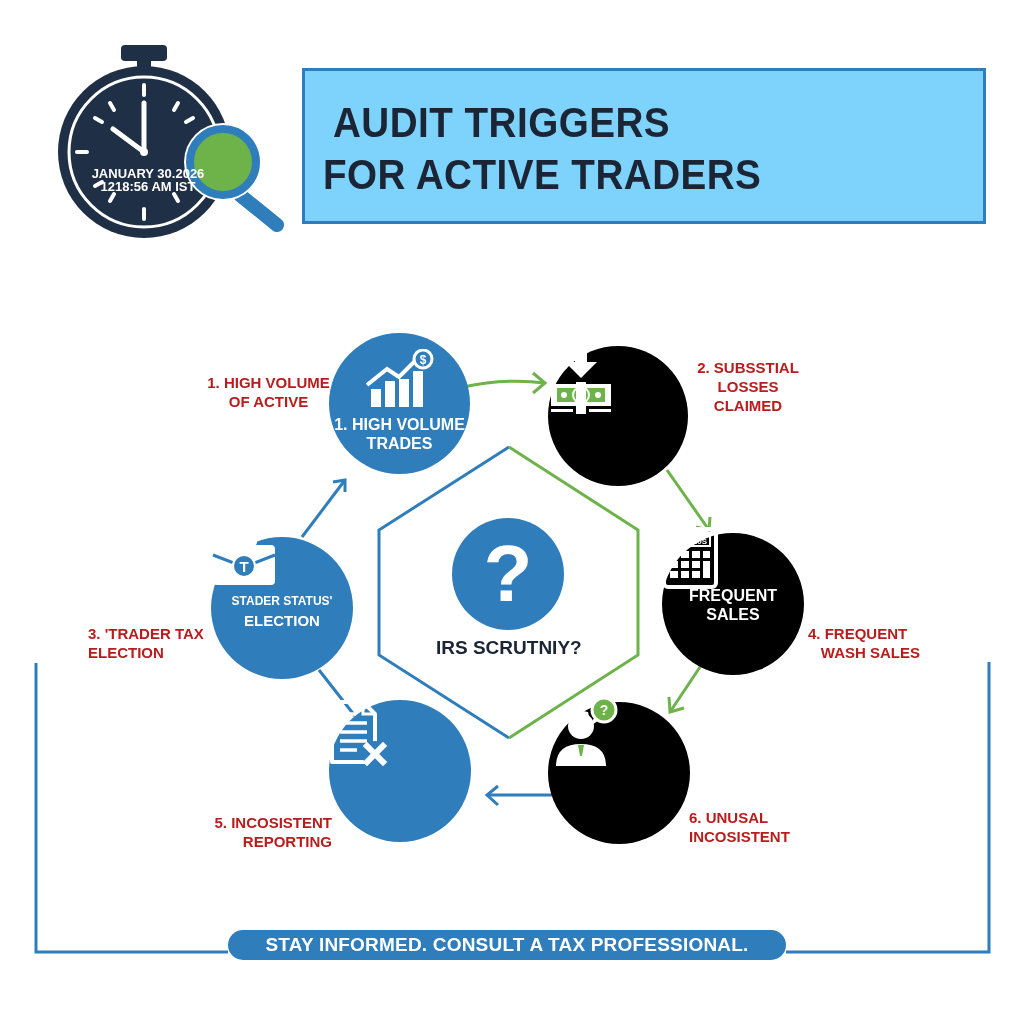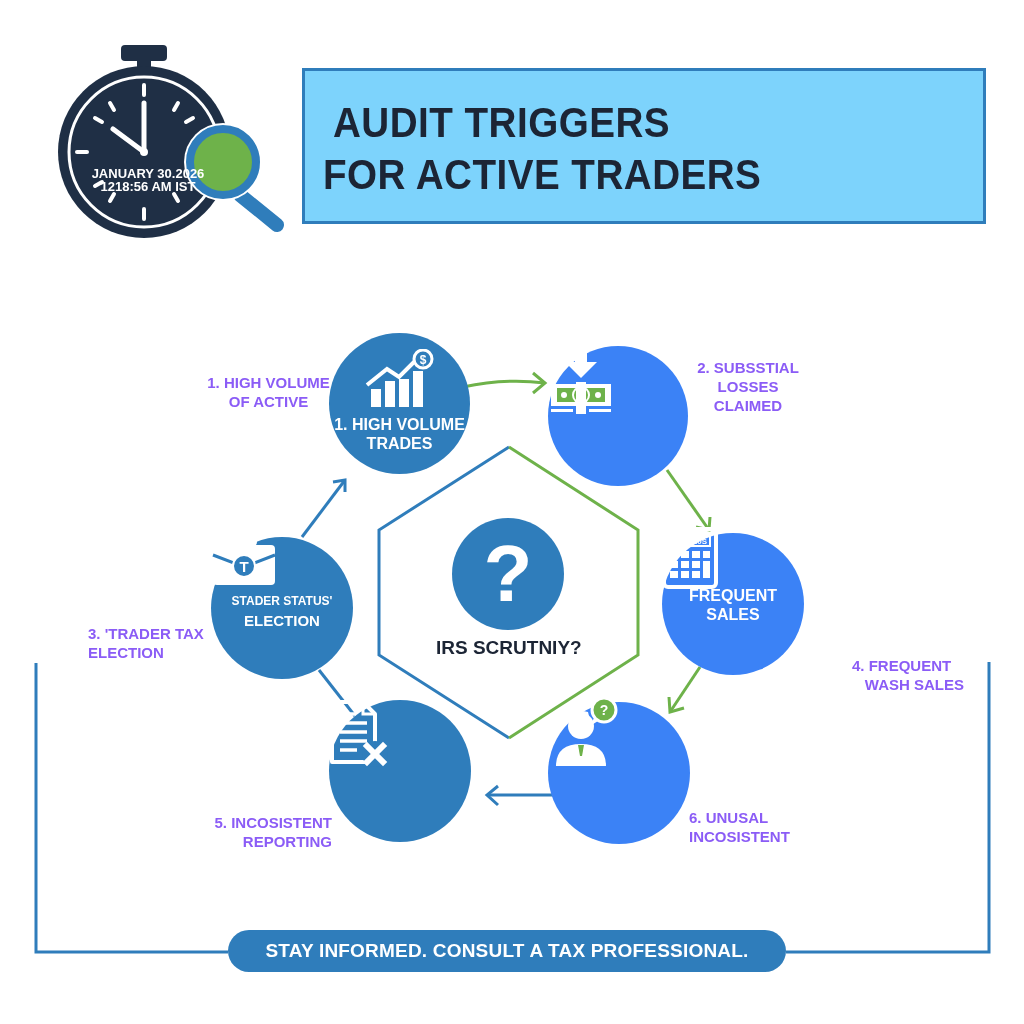--- a/index.html
+++ b/index.html
@@ -3,25 +3,25 @@
 <meta charset="utf-8">
 <style>
   html, body { margin:0; padding:0; }
   body { width:1024px; height:1024px; background:#ffffff; position:relative; overflow:hidden;
          font-family:"Liberation Sans", "DejaVu Sans", sans-serif; color:#1c2535; }
   .abs { position:absolute; }
   .title-box { left:302px; top:68px; width:684px; height:156px; border:3px solid #2f7dbb; box-sizing:border-box; background:#7dd3fc; }
   .title-line { position:absolute; font-weight:bold; font-size:42px; letter-spacing:0.5px; color:#1c2535; transform:scaleX(0.92); transform-origin:left center; white-space:nowrap; }
   .circle { position:absolute; border-radius:50%; display:flex; flex-direction:column; align-items:center; justify-content:center; color:#fff; text-align:center; }
   .blue { background:#2f7dbb; }
-  .green { background:#3b82f6; }
+  .green { background:#000000; }
   .circle-label { font-weight:bold; font-size:16px; line-height:19px; color:#ffffff; text-transform:uppercase; }
-  .side-label { position:absolute; font-weight:bold; font-size:15px; line-height:19px; color:#8b5cf6; white-space:nowrap; }
+  .side-label { position:absolute; font-weight:bold; font-size:15px; line-height:19px; color:#b91c1c; white-space:nowrap; }
   .center-text { position:absolute; font-weight:bold; font-size:19px; color:#1c2535; }
-  .banner { position:absolute; left:228px; top:930px; width:558px; height:42px; background:#2f7dbb; border-radius:21px; display:flex; align-items:center; justify-content:center; color:#fff; font-weight:bold; font-size:19px; letter-spacing:0.2px; }
+  .banner { position:absolute; left:228px; top:930px; width:558px; height:30px; background:#2f7dbb; border-radius:21px; display:flex; align-items:center; justify-content:center; color:#fff; font-weight:bold; font-size:19px; letter-spacing:0.2px; }
   svg { position:absolute; left:0; top:0; }
 </style>
 </head>
 <body>
 
 <svg width="1024" height="1024" viewBox="0 0 1024 1024">
 
   <polyline points="36,663 36,952 228,952" fill="none" stroke="#2f7dbb" stroke-width="3"></polyline>
   <polyline points="989,662 989,952 786,952" fill="none" stroke="#2f7dbb" stroke-width="3"></polyline>
 
@@ -151,21 +151,21 @@
         <rect x="30" y="34" width="8" height="7"></rect>
         <rect x="41" y="34" width="7" height="17"></rect>
       <rect x="8" y="44" width="8" height="7"></rect>
         <rect x="19" y="44" width="8" height="7"></rect>
         <rect x="30" y="44" width="8" height="7"></rect>
     </g>
   </svg>
   <div class="circle-label" style="margin-top:1px;">FREQUENT</div>
   <div class="circle-label">SALES</div>
 </div>
-<div class="side-label" style="left:852px;top:624px;width:112px;text-align:right;margin-top:32px;">
+<div class="side-label" style="left:808px;top:624px;width:112px;text-align:right;">
   <div style="text-align:left;">4. FREQUENT</div>
   <div>WASH SALES</div>
 </div>
 
 <div class="circle blue" style="left:329px;top:700px;width:142px;height:142px;">
   <svg width="62" height="68" viewBox="0 0 62 68">
     <path d="M3,2 L34,2 L46,14 L46,62 L3,62 Z" fill="none" stroke="#fff" stroke-width="4" stroke-linejoin="round"></path>
     <polyline points="34,2 34,14 46,14" fill="none" stroke="#fff" stroke-width="3"></polyline>
     <g stroke="#fff" stroke-width="3.5">
       <line x1="11" y1="14" x2="27" y2="14"></line>

